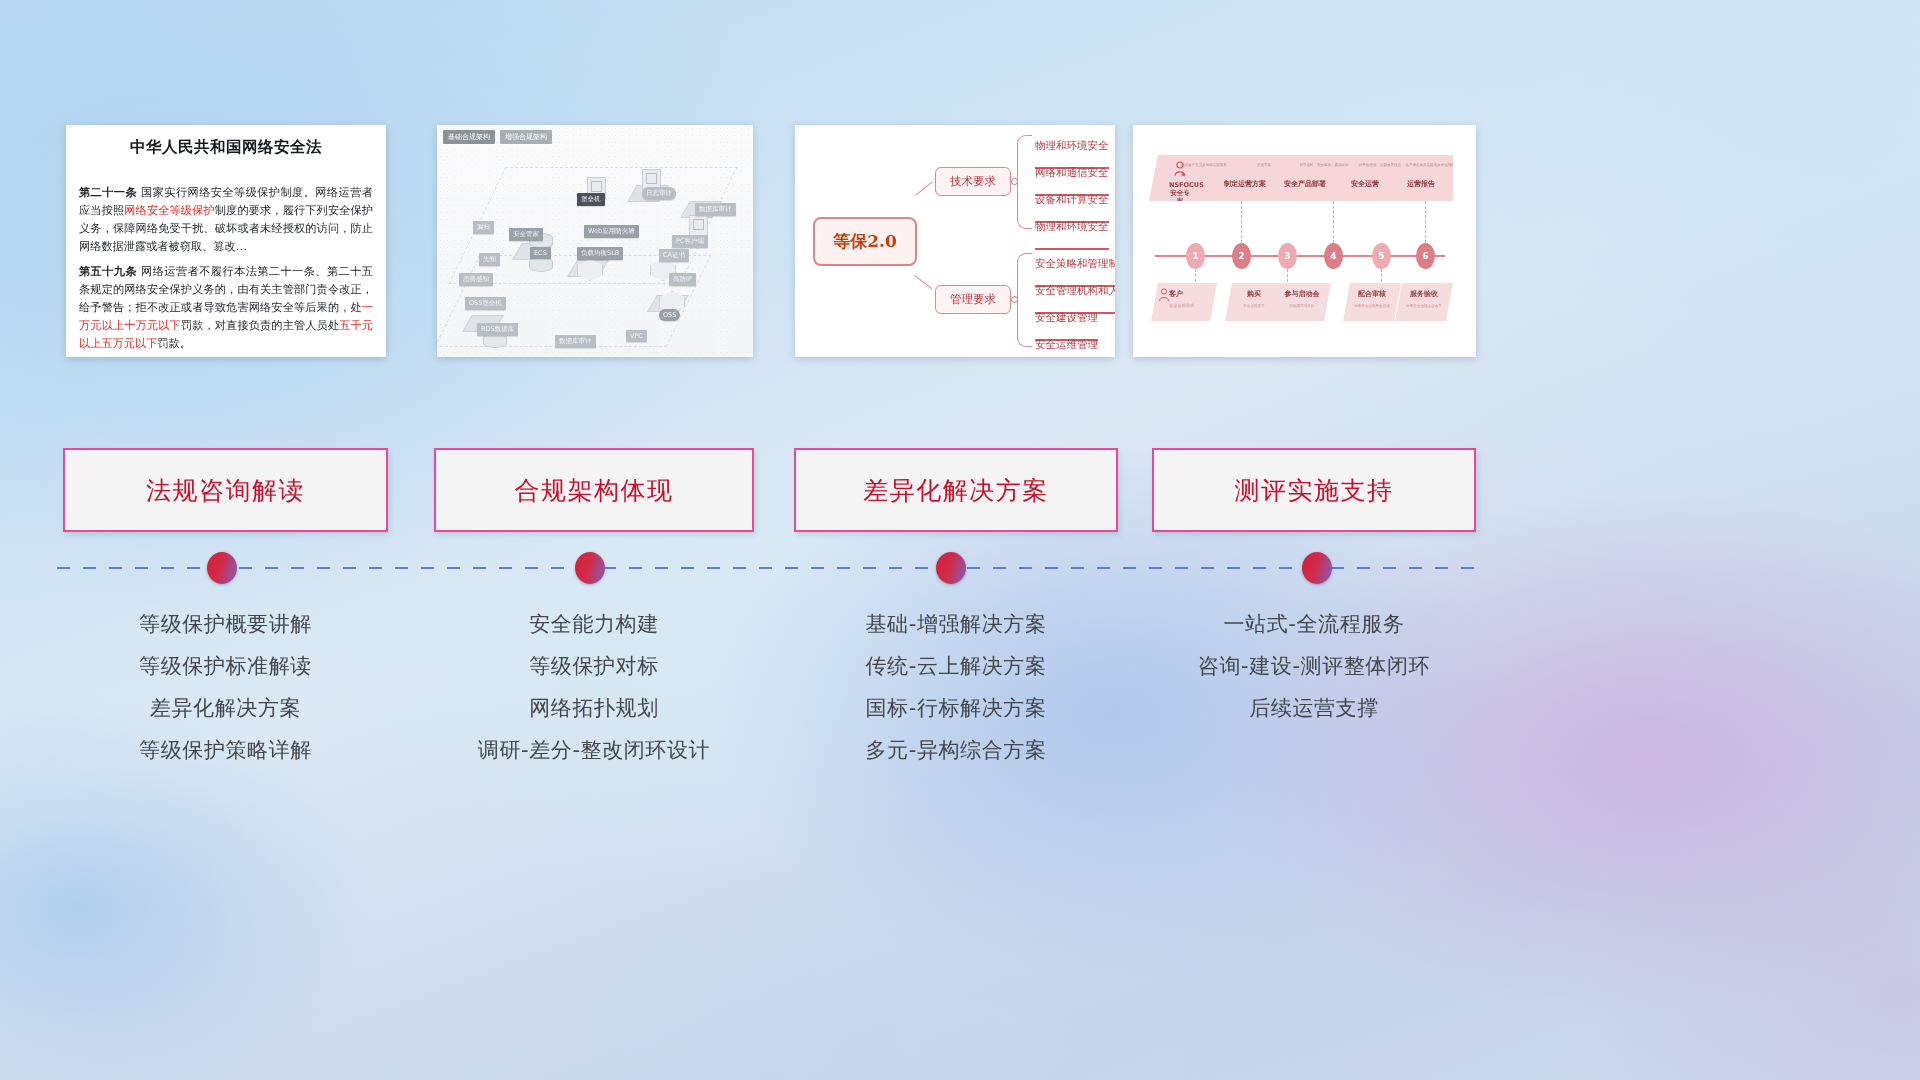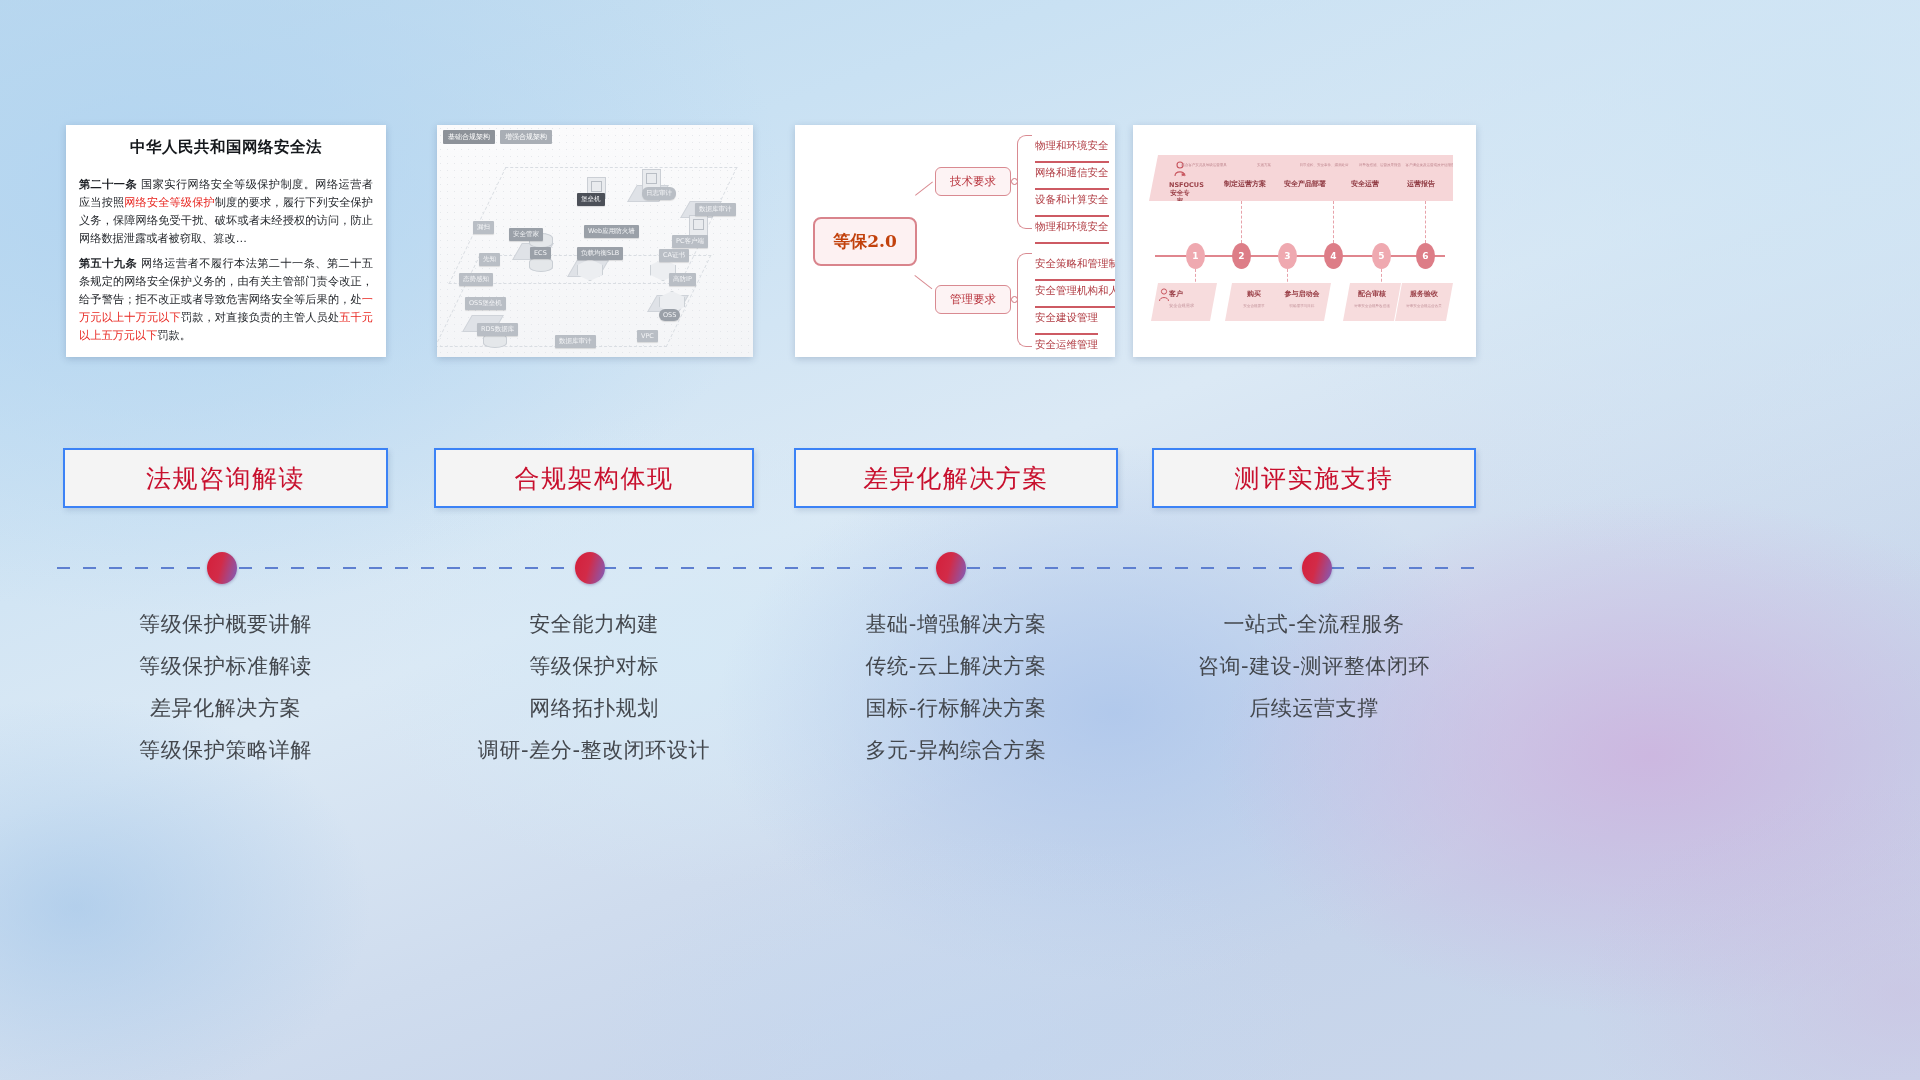--- a/index.html
+++ b/index.html
@@ -33,21 +33,21 @@
         overflow:hidden;}
   .card.c1{left:66px;width:320px;height:232px;padding:0;}
   .card.c2{left:437px;width:316px;height:232px;}
   .card.c3{left:795px;width:320px;height:232px;}
   .card.c4{left:1133px;width:343px;height:232px;}
 
   
   .law{padding:12px 13px 8px 13px;box-sizing:border-box;height:100%;
        font-family:"DejaVu Sans","Liberation Sans",sans-serif;}
   .law-title{text-align:center;font-size:15.5px;font-weight:bold;color:#15181c;
-             letter-spacing:.5px;margin-bottom:18px;}
+             letter-spacing:.5px;margin-bottom:26px;}
   .law p{margin:0 0 6px 0;font-size:11.2px;line-height:1.62;color:#1d2025;text-align:justify;}
   .law b{font-weight:bold;}
   .hl{color:#e8251f;}
 
   
   .arch{position:relative;width:100%;height:100%;
         background:linear-gradient(180deg,#fbfbfc 0%,#f4f5f7 100%);}
   .arch-tabs{position:absolute;left:6px;top:5px;display:flex;gap:5px;z-index:4;}
   .arch-tab{font-size:7px;color:#fff;background:#8d9299;padding:2px 5px;border-radius:1px;
             font-family:"DejaVu Sans",sans-serif;white-space:nowrap;}
@@ -75,21 +75,21 @@
   .mind{position:relative;width:100%;height:100%;background:#fff;
         font-family:"DejaVu Serif","Liberation Serif",serif;}
   .mm-root{position:absolute;left:18px;top:92px;width:100px;height:45px;
        border:2px solid #d9848c;border-radius:8px;background:#fdf1f2;
        display:flex;align-items:center;justify-content:center;
        color:#c2410c;font-size:17px;font-weight:bold;}
   .mm-br{position:absolute;width:74px;height:27px;border:1.4px solid #d98a91;border-radius:6px;
        background:#fdf3f4;display:flex;align-items:center;justify-content:center;
        color:#b8333c;font-size:11.5px;}
   .mm-leaf{position:absolute;color:#b03b42;font-size:10.5px;white-space:nowrap;
-       padding-bottom:8px;border-bottom:2px solid #cd5a63;}
+       padding-bottom:14px;border-bottom:2px solid #cd5a63;}
   .mm-line{position:absolute;border-left:1.4px solid #d98a91;border-top:1.4px solid #d98a91;
        border-bottom:1.4px solid #d98a91;border-right:none;border-radius:9px 0 0 9px;}
   .mm-conn{position:absolute;background:#d98a91;height:1.4px;}
   .mm-dot{position:absolute;width:5px;height:5px;border:1.2px solid #cf737c;border-radius:50%;
        background:#fff;}
 
   
   .tl{position:relative;width:100%;height:100%;background:#fff;
       font-family:"DejaVu Sans",sans-serif;}
   .tl-band{position:absolute;left:16px;top:30px;width:304px;height:46px;background:#f6d6d8;
@@ -107,22 +107,22 @@
   .tl-stem{position:absolute;width:1px;border-left:1px dashed #e7a2aa;}
   .tl-lower{position:absolute;height:38px;background:#f7dcdd;
       clip-path:polygon(7px 0,100% 0,calc(100% - 7px) 100%,0 100%);}
   .tl-lower .cap{position:absolute;top:6px;left:0;right:0;text-align:center;font-size:7px;
       color:#9a4048;font-weight:bold;}
   .tl-lower .sub{position:absolute;top:20px;left:0;right:0;text-align:center;font-size:4.2px;
       color:#c2929a;}
 
   
   .pills{position:absolute;left:0;top:448px;width:1920px;height:72px;}
-  .pill{position:absolute;top:0;height:60px;background:#f4f4f4;
-        border:2px solid #3b82f6;box-sizing:border-box;
+  .pill{position:absolute;top:0;height:84px;background:#f4f4f4;
+        border:2px solid #ec4899;box-sizing:border-box;
         display:flex;align-items:center;justify-content:center;
         font-size:25px;color:#c8102e;letter-spacing:1.5px;
         box-shadow:2px 3px 5px rgba(60,90,130,.16);
         font-family:"DejaVu Sans","Liberation Sans",sans-serif;}
   .pill.p1{left:63px;width:325px;}
   .pill.p2{left:434px;width:320px;}
   .pill.p3{left:794px;width:324px;}
   .pill.p4{left:1152px;width:324px;}
 
   
@@ -203,21 +203,21 @@
             <div class="node lite" style="left: 235px; top: 110px;">PC客户端</div>
             <div class="node" style="left: 147px; top: 100px;">Web应用防火墙</div>
             <div class="node lite" style="left: 36px; top: 96px;">漏扫</div>
             <div class="node" style="left: 93px; top: 122px;">ECS</div>
             <div class="node" style="left: 140px; top: 122px;">负载均衡SLB</div>
             <div class="node lite" style="left: 222px; top: 124px;">CA证书</div>
             <div class="node lite" style="left: 232px; top: 148px;">高防IP</div>
             <div class="node lite" style="left: 28px; top: 172px;">OSS堡垒机</div>
             <div class="node lite" style="left: 40px; top: 198px;">RDS数据库</div>
             <div class="node" style="left: 222px; top: 184px; border-radius: 6px;">OSS</div>
-            <div class="node lite" style="left: 200px; top: 205px; text-align: center;">VPC</div>
+            <div class="node lite" style="left: 189px; top: 205px; text-align: center;">VPC</div>
             <div class="node lite" style="left: 118px; top: 210px;">数据库审计</div>
           </div>
       </div>
     </div>
 
     <div class="card c3">
       <div class="mind">
         <div class="mm-root">等保2.0</div>
 
         <div class="mm-conn" style="left:120px;top:70px;width:22px;transform:rotate(-38deg);transform-origin:0 0;"></div>

